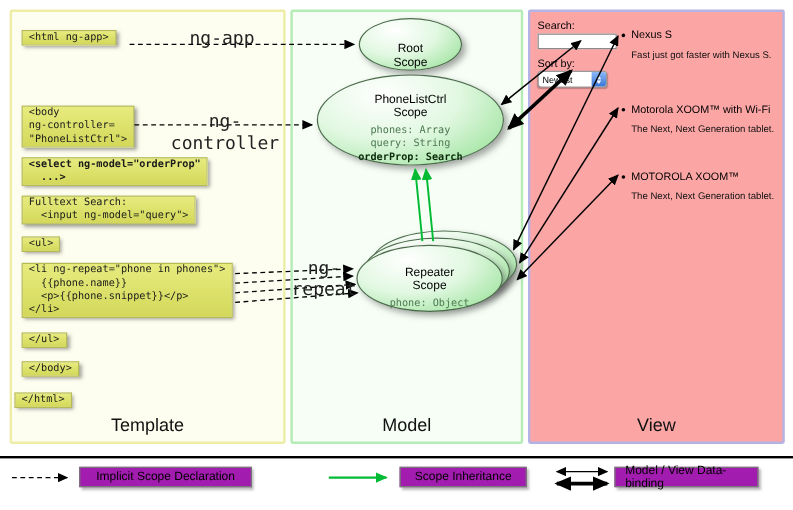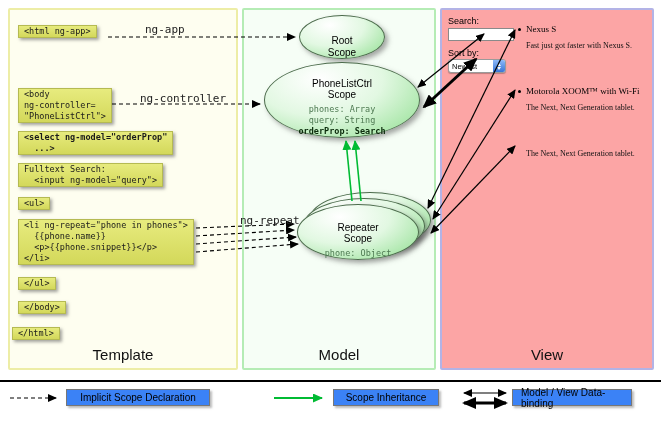--- a/index.html
+++ b/index.html
@@ -29,46 +29,46 @@
              box-shadow:3px 3px 5px rgba(80,80,80,.5);
              display:flex; flex-direction:column; align-items:center; justify-content:flex-end;
              text-align:center; }
   .scope-title { font-size:10px; color:#000; white-space:pre; line-height:1.15; }
   .scope-props { margin-top:3px; font-family:"DejaVu Sans Mono",monospace; font-size:8.5px;
                  color:#4e7a52; line-height:1.3; }
   .prop-bold { font-weight:bold; color:#0b2b0b; }
 
   
   .arrow-label { position:absolute; z-index:4; font-family:"DejaVu Sans Mono",monospace;
-                 font-size:11px; color:#222; }
+                 font-size:15px; color:#222; text-align:center; }
 
   svg.arrows { position:absolute; left:0; top:0; z-index:3; pointer-events:none; }
 
   
   .v-label { position:absolute; z-index:2; font-size:9px; color:#000; }
   .search-input { position:absolute; z-index:2; width:66px; height:13px;
                   border:1px solid #8a8a8a; background:#fff; font-size:8px; padding:0 2px; }
   .sort-select { position:absolute; z-index:2; width:58px; height:14px; border:1px solid #9a9a9a;
                  background:#fff; display:flex; align-items:center; border-radius:3px;
                  box-shadow:0 1px 1px rgba(0,0,0,.25); }
   .sort-text { flex:1; font-size:7.5px; padding-left:3px; color:#000; }
   .sort-btn { width:12px; height:100%; background:linear-gradient(#8cb8f8,#3a76d6);
               border-radius:0 2px 2px 0; display:flex; flex-direction:column;
               align-items:center; justify-content:center; gap:1px; }
   .tri-up   { width:0; height:0; border-left:2.5px solid transparent; border-right:2.5px solid transparent; border-bottom:3px solid #fff; }
   .tri-down { width:0; height:0; border-left:2.5px solid transparent; border-right:2.5px solid transparent; border-top:3px solid #fff; }
 
-  .view-item { position:absolute; z-index:2;font-family:Liberation Serif, serif; }
+  .view-item { position:absolute; z-index:2; }
   .item-title { display:flex; align-items:center; gap:5px; font-size:9px; color:#000; }
   .dot { width:3px; height:3px; border-radius:50%; background:#000; flex:none; }
   .item-snippet { margin-top:7px; margin-left:8px; font-size:8px; color:#111; }
 
   
   .legend-sep { position:absolute; left:0; top:380px; width:661px; height:2px; background:#000; z-index:2; }
-  .legend-box { position:absolute; top:389px; height:17px; border:1px solid #777; background:#3b82f6;
+  .legend-box { position:absolute; top:389px; height:17px; border:1px solid #777; background:#a21caf;
                 box-shadow:2px 2px 2px rgba(120,120,120,.5); font-size:10px; color:#000;
                 display:flex; align-items:center; justify-content:center; padding:0 8px; z-index:2; }
 </style>
 </head>
 <body>
 
 <div class="stage">
 
   <div class="panel panel-template">
     <div class="panel-label">Template</div>
@@ -145,20 +145,24 @@
     <div class="item-snippet">Fast just got faster with Nexus S.</div>
   </div>
   <div class="view-item" style="left:518px;top:86px">
     <div class="item-title">
       <span class="dot"></span>
       <span>Motorola XOOM™ with Wi-Fi</span>
     </div>
     <div class="item-snippet">The Next, Next Generation tablet.</div>
   </div>
   <div class="view-item" style="left:518px;top:142px">
+    <div class="item-title">
+      <span class="dot"></span>
+      <span>MOTOROLA XOOM™</span>
+    </div>
     <div class="item-snippet">The Next, Next Generation tablet.</div>
   </div>
 
   <svg class="arrows" width="661" height="425" viewBox="0 0 661 425">
     <defs>
       <marker id="ah" markerUnits="userSpaceOnUse" markerWidth="9" markerHeight="8" refX="8" refY="4" orient="auto-start-reverse">
         <path d="M0,0 L9,4 L0,8 z" fill="#000"></path>
       </marker>
       <marker id="ahBig" markerUnits="userSpaceOnUse" markerWidth="14" markerHeight="12" refX="12" refY="6" orient="auto-start-reverse">
         <path d="M0,0 L14,6 L0,12 z" fill="#000"></path>

